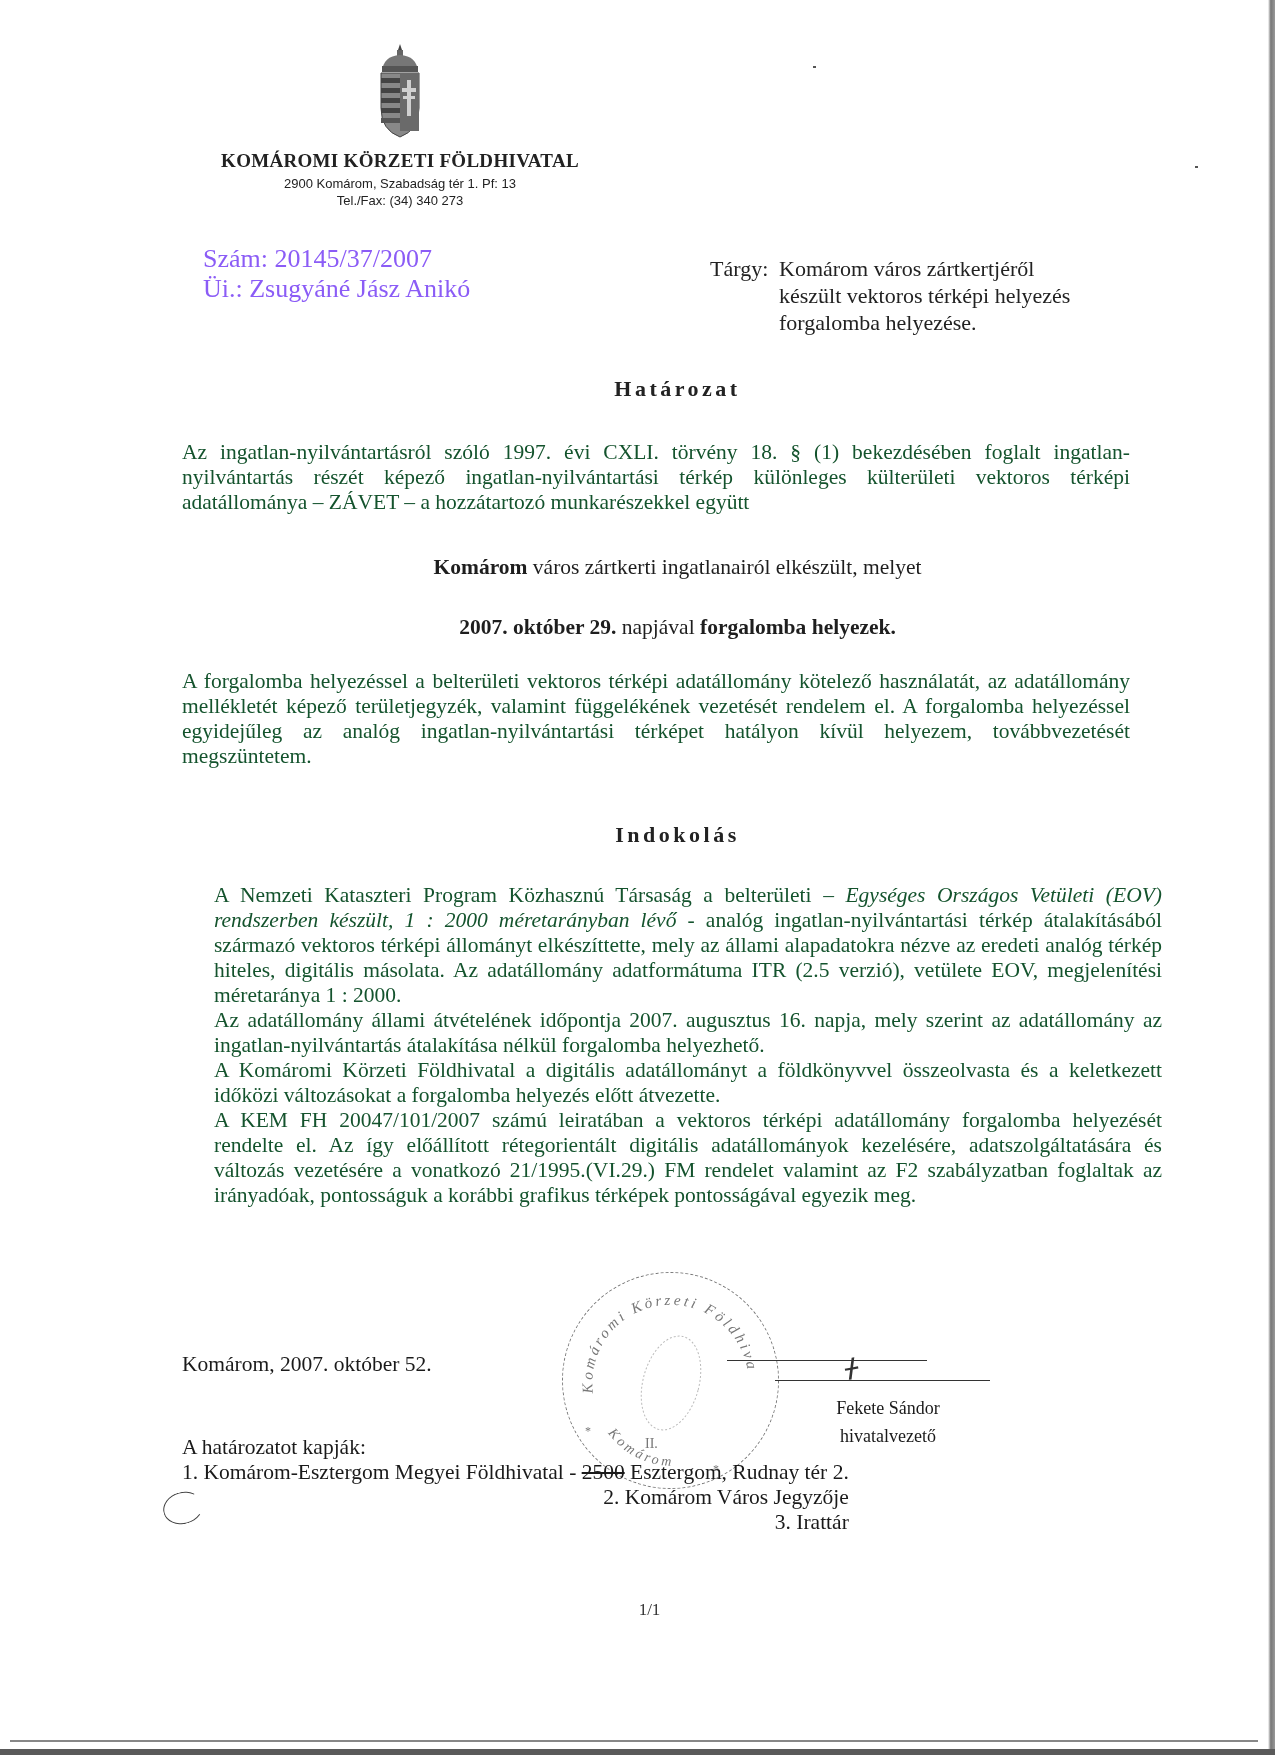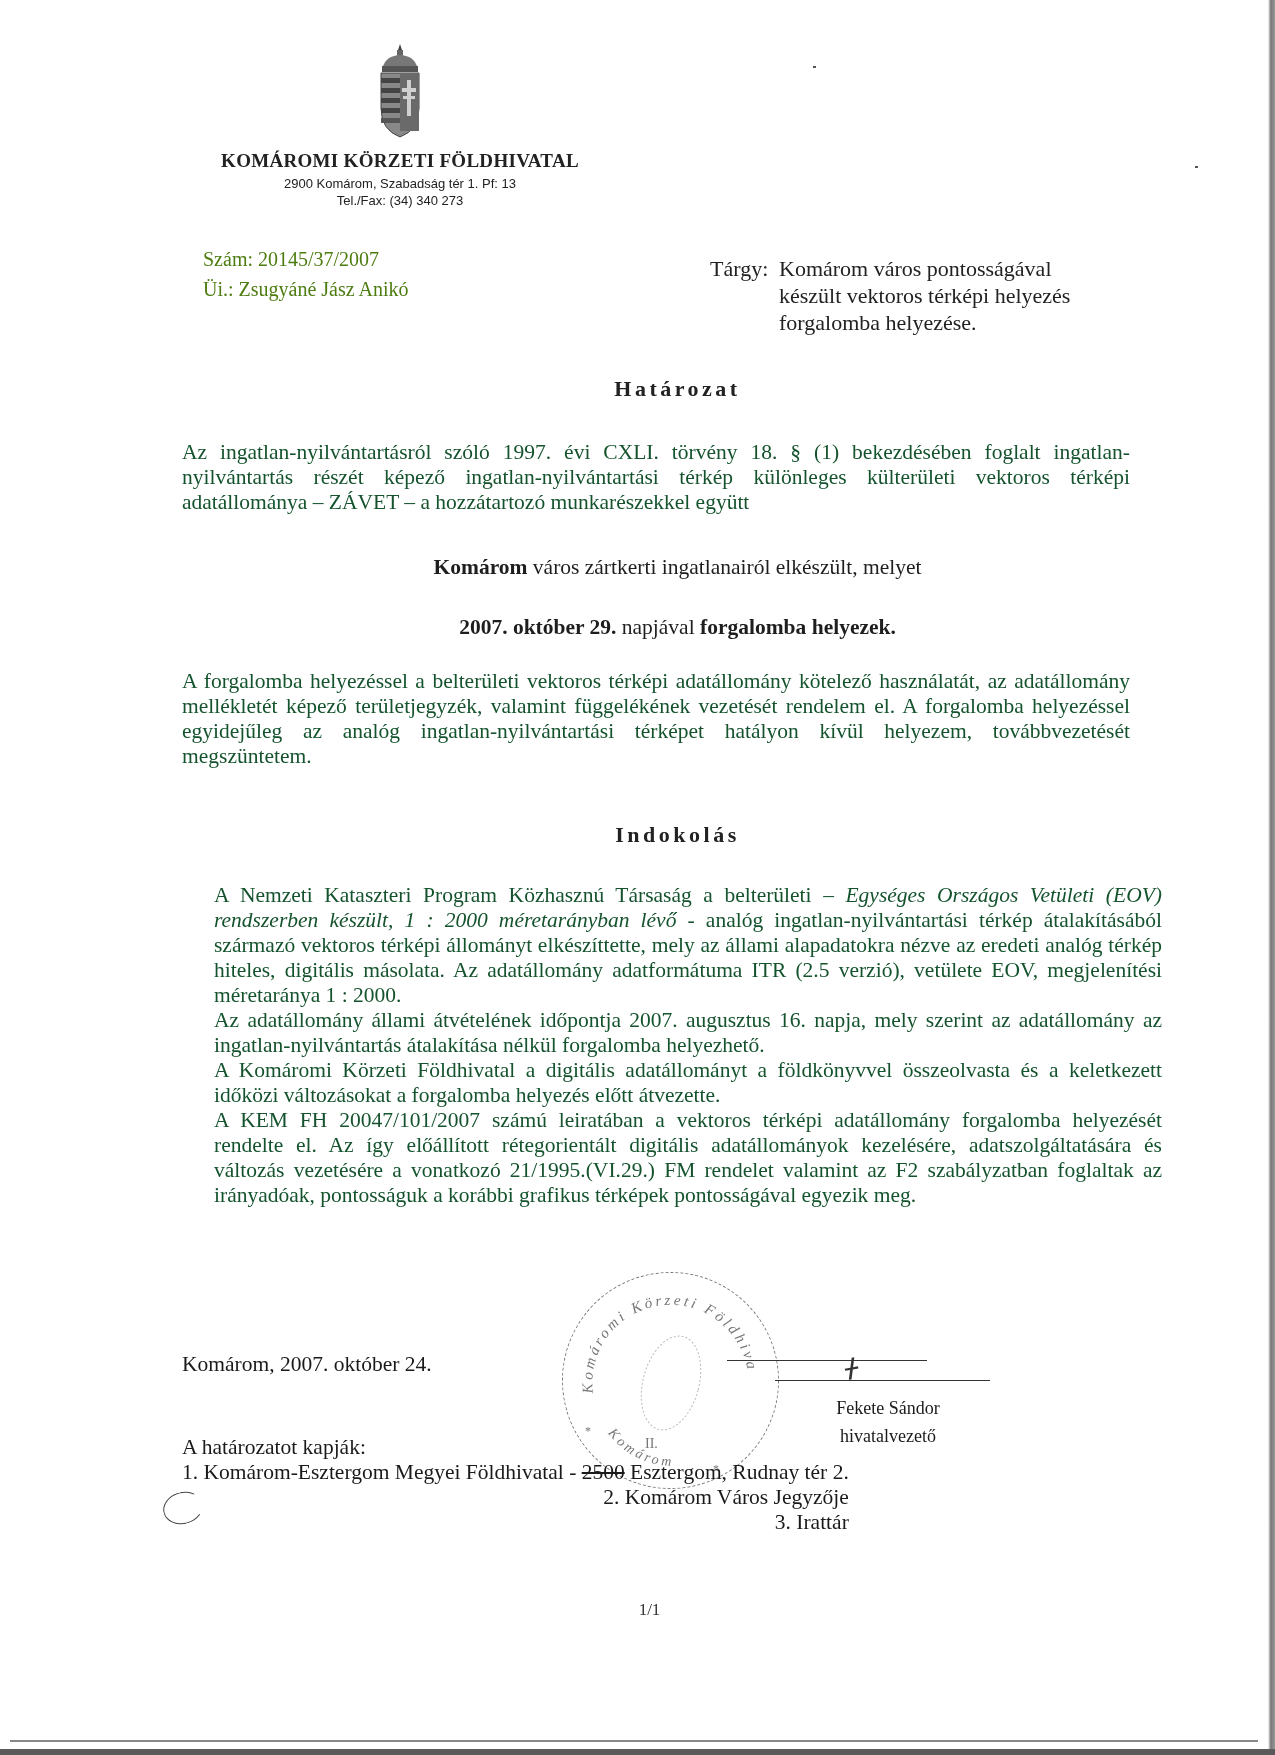--- a/index.html
+++ b/index.html
@@ -16,21 +16,21 @@
     left: 180px; width: 440px; top: 150px; text-align: center;
     font-size: 19px; font-weight: bold; letter-spacing: 0.3px; color: #222;
   }
   .org-addr, .org-tel {
     left: 180px; width: 440px; text-align: center;
     font-family: "Liberation Sans", sans-serif; font-size: 13px; color: #222;
   }
   .org-addr { top: 176px; }
   .org-tel { top: 193px; }
 
-  .ref { left: 203px; font-size: 20px; line-height: 30px; top: 244px; color: #4d7c0f; }
+  .ref { left: 203px; font-size: 26px; line-height: 30px; top: 244px; color: #8b5cf6; }
   .subject { left: 710px; top: 255px; font-size: 22px; line-height: 27px; color: #222; }
   .subject .lbl { position: absolute; left: 0; top: 0; }
   .subject .txt { position: absolute; left: 69px; top: 0; white-space: nowrap; }
 
   .heading {
     left: 0; width: 1275px; text-align: center; font-weight: bold;
     font-size: 22px; letter-spacing: 3.5px; color: #222;
   }
   .h1 { top: 376px; left: 40px; }
   .h2 { top: 822px; left: 40px; }
@@ -105,21 +105,21 @@
   <div class="abs org-tel">Tel./Fax:  (34) 340 273</div>
 
   <div class="abs ref">
     <div>Szám: 20145/37/2007</div>
     <div>Üi.: Zsugyáné Jász Anikó</div>
   </div>
 
   <div class="abs subject">
     <span class="lbl">Tárgy:</span>
     <div class="txt">
-      <div>Komárom város pontosságával</div>
+      <div>Komárom város zártkertjéről</div>
       <div>készült vektoros térképi helyezés</div>
       <div>forgalomba helyezése.</div>
     </div>
   </div>
 
   <div class="abs heading h1">Határozat</div>
   <div class="abs para p1">Az ingatlan-nyilvántartásról szóló 1997. évi CXLI. törvény 18. § (1) bekezdésében foglalt ingatlan-nyilvántartás részét képező ingatlan-nyilvántartási térkép különleges külterületi vektoros térképi adatállománya – ZÁVET – a hozzátartozó munkarészekkel együtt</div>
 
   <div class="abs center-line l1">
     <b class="strong">Komárom</b><span> város zártkerti ingatlanairól elkészült, melyet</span>
@@ -131,21 +131,21 @@
   <div class="abs para p2">A forgalomba helyezéssel a belterületi vektoros térképi adatállomány kötelező használatát, az adatállomány mellékletét képező területjegyzék, valamint függelékének vezetését rendelem el. A forgalomba helyezéssel egyidejűleg az analóg ingatlan-nyilvántartási térképet hatályon kívül helyezem, továbbvezetését megszüntetem.</div>
 
   <div class="abs heading h2">Indokolás</div>
   <div class="abs para p3">
     <p><span>A Nemzeti Kataszteri Program Közhasznú Társaság a belterületi – </span><i>Egységes Országos Vetületi (EOV) rendszerben készült, 1 : 2000 méretarányban lévő</i><span> - analóg ingatlan-nyilvántartási térkép átalakításából származó vektoros térképi állományt elkészíttette, mely az állami alapadatokra nézve az eredeti analóg térkép hiteles, digitális másolata. Az adatállomány adatformátuma ITR (2.5 verzió), vetülete EOV, megjelenítési méretaránya 1 : 2000.</span></p>
     <p>Az adatállomány állami átvételének időpontja 2007. augusztus 16. napja, mely szerint az adatállomány az ingatlan-nyilvántartás átalakítása nélkül forgalomba helyezhető.</p>
     <p>A Komáromi Körzeti Földhivatal a digitális adatállományt a földkönyvvel összeolvasta és a keletkezett időközi változásokat a forgalomba helyezés előtt átvezette.</p>
     <p>A KEM FH 20047/101/2007 számú leiratában a vektoros térképi adatállomány forgalomba helyezését rendelte el. Az így előállított rétegorientált digitális adatállományok kezelésére, adatszolgáltatására és változás vezetésére a vonatkozó 21/1995.(VI.29.) FM rendelet valamint az F2 szabályzatban foglaltak az irányadóak, pontosságuk a korábbi grafikus térképek pontosságával egyezik meg.</p>
   </div>
 
-  <div class="abs place-date">Komárom, 2007. október 24.</div>
+  <div class="abs place-date">Komárom, 2007. október 52.</div>
 
   <div class="abs stamp">
     <svg width="215" height="215" viewBox="0 0 215 215">
       <defs>
         <path id="arcTop" d="M 30 120 A 78 78 0 0 1 185 100"></path>
         <path id="arcBot" d="M 45 160 A 80 80 0 0 0 160 175"></path>
       </defs>
       <ellipse cx="108" cy="110" rx="28" ry="48" fill="none" stroke="#bbb" stroke-width="1" stroke-dasharray="2 2" transform="rotate(15 108 110)"></ellipse>
       <text font-family="Liberation Serif, serif" font-size="15" fill="#777" letter-spacing="3" font-style="italic">
         <textPath href="#arcTop">Komáromi Körzeti Földhivatal</textPath>

